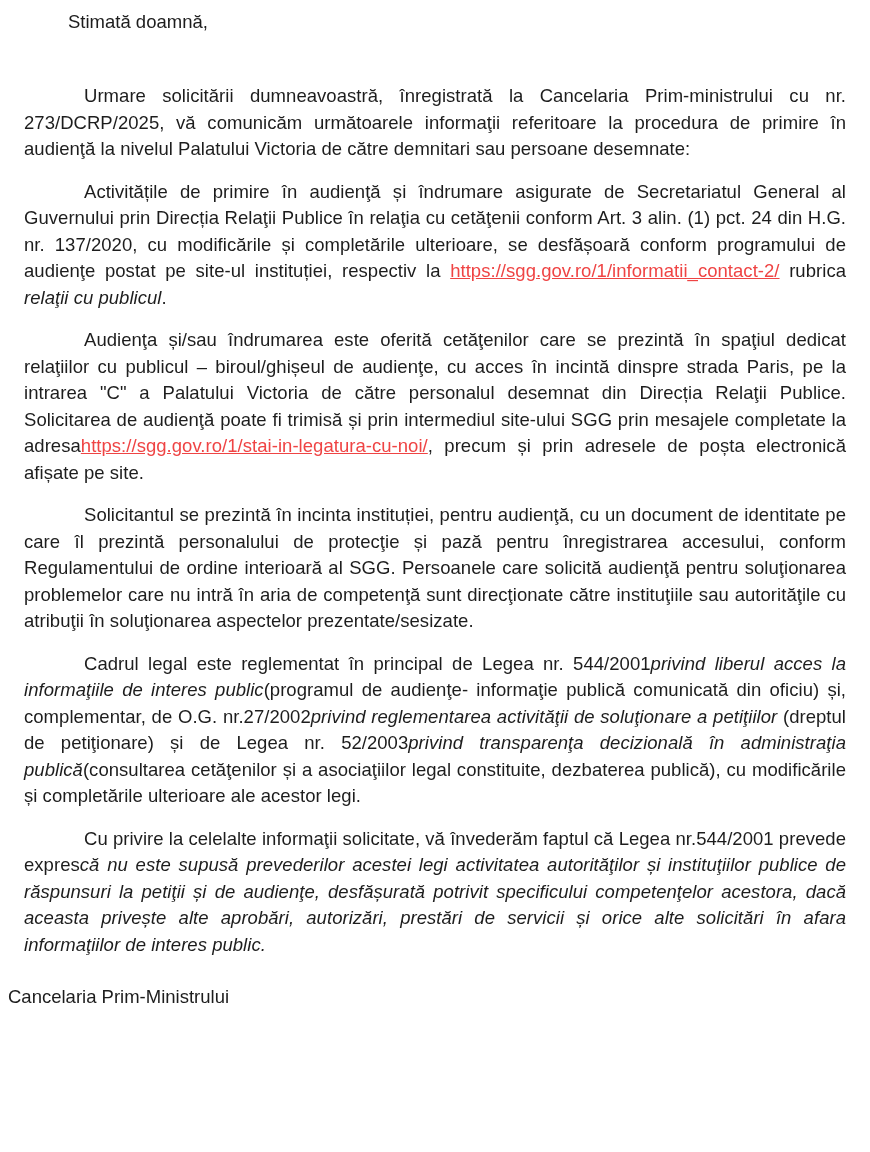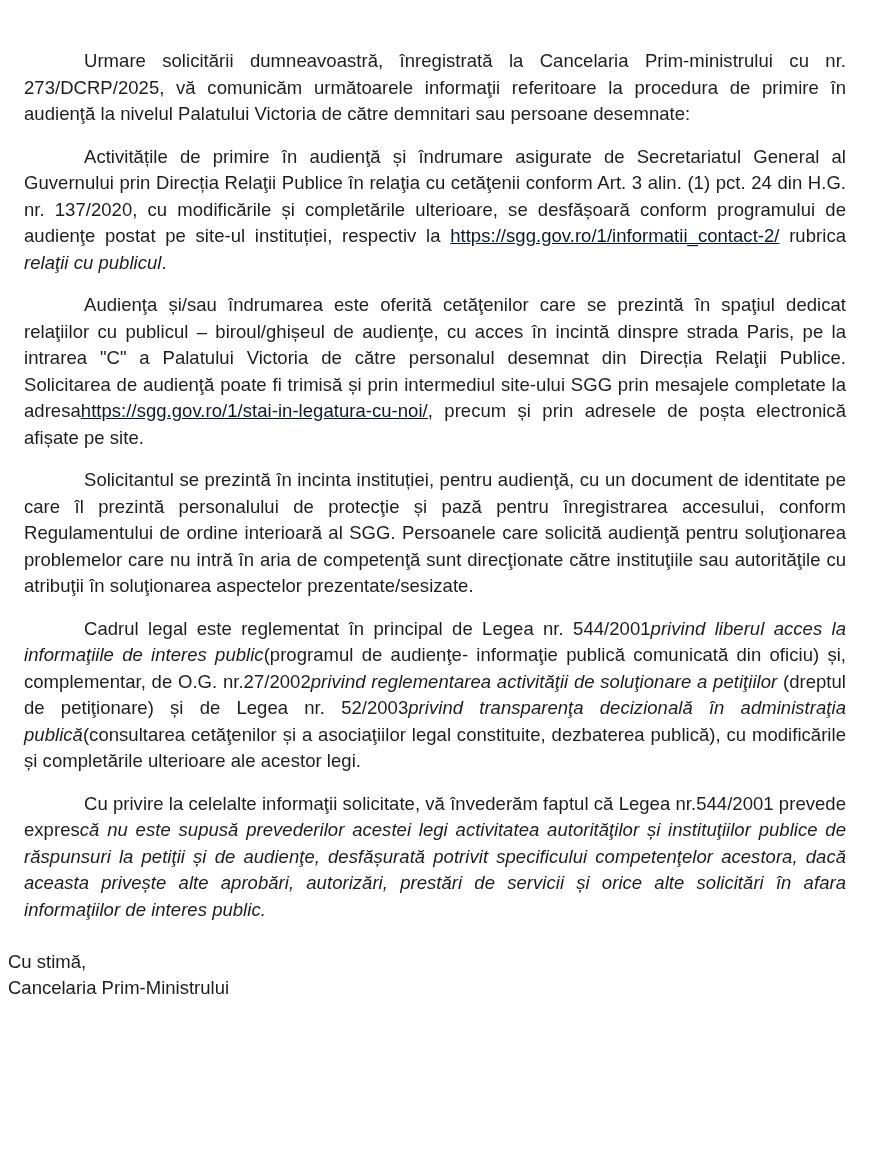--- a/index.html
+++ b/index.html
@@ -39,56 +39,56 @@
     text-align: justify;
     text-justify: inter-word;
     text-indent: 60px;
     letter-spacing: 0.04px;
     word-spacing: 0px;
   }
   p.para.tight {
     margin-top: 0;
   }
   .lnk {
-    color: #0f172a;
+    color: #ef4444;
     text-underline-offset: 1px;
   }
   em {
   }
   .signature {
     margin-top: 26px;
     font-size: 18.5px;
     line-height: 25.5px;
     text-align: left;
     text-indent: 0;
   }
   .signature div {
     white-space: nowrap;
   }
 </style>
 </head>
 <body>
 
 <div class="page">
 
+  <div class="salutation">Stimată doamnă,</div>
 
   <div class="gap-after-salutation"></div>
 
   <p class="para"><span>Urmare solicitării dumneavoastră, înregistrată la Cancelaria Prim-ministrului cu nr. 273/DCRP/2025, vă comunicăm următoarele informaţii referitoare la procedura de primire în audienţă la nivelul Palatului Victoria de către demnitari sau persoane desemnate:</span></p>
 
   <p class="para"><span>Activitățile de primire în audienţă și îndrumare asigurate de Secretariatul General al Guvernului prin Direcția Relaţii Publice în relaţia cu cetăţenii conform Art. 3 alin. (1) pct. 24 din H.G. nr. 137/2020, cu modificările și completările ulterioare, se desfășoară conform programului de audienţe postat pe site-ul instituției, respectiv la </span><a class="lnk" href="#">https://sgg.gov.ro/1/informatii_contact-2/</a><span> rubrica </span><em>relaţii cu publicul</em><span>.</span></p>
 
   <p class="para tight"><span>Audienţa și/sau îndrumarea este oferită cetăţenilor care se prezintă în spaţiul dedicat relaţiilor cu publicul – biroul/ghișeul de audienţe, cu acces în incintă dinspre strada Paris, pe la intrarea "C" a Palatului Victoria de către personalul desemnat din Direcția Relaţii Publice. Solicitarea de audienţă poate fi trimisă și prin intermediul site-ului SGG prin mesajele completate la adresa</span><a class="lnk" href="#">https://sgg.gov.ro/1/stai-in-legatura-cu-noi/</a><span>, precum și prin adresele de poșta electronică afișate pe site.</span></p>
 
   <p class="para tight"><span>Solicitantul se prezintă în incinta instituției, pentru audienţă, cu un document de identitate pe care îl prezintă personalului de protecţie și pază pentru înregistrarea accesului, conform Regulamentului de ordine interioară al SGG. Persoanele care solicită audienţă pentru soluţionarea problemelor care nu intră în aria de competenţă sunt direcţionate către instituţiile sau autorităţile cu atribuţii în soluţionarea aspectelor prezentate/sesizate.</span></p>
 
   <p class="para tight"><span>Cadrul legal este reglementat în principal de Legea nr. 544/2001</span><em>privind liberul acces la informaţiile de interes public</em><span>(programul de audienţe- informaţie publică comunicată din oficiu) și, complementar, de O.G. nr.27/2002</span><em>privind reglementarea activităţii de soluţionare a petiţiilor</em><span> (dreptul de petiţionare) și de Legea nr. 52/2003</span><em>privind transparenţa decizională în administraţia publică</em><span>(consultarea cetăţenilor și a asociaţiilor legal constituite, dezbaterea publică), cu modificările și completările ulterioare ale acestor legi.</span></p>
 
 
 
   <p class="para tight"><span>Cu privire la celelalte informaţii solicitate, vă învederăm faptul că Legea nr.544/2001 prevede expres</span><em>că nu este supusă prevederilor acestei legi activitatea autorităţilor și instituţiilor publice de răspunsuri la petiţii și de audienţe, desfășurată potrivit specificului competenţelor acestora, dacă aceasta privește alte aprobări, autorizări, prestări de servicii și orice alte solicitări în afara informaţiilor de interes public.</em></p>
 
   <div class="signature">
-    <div>Cu stimă,</div>
     <div>Cancelaria Prim-Ministrului</div>
   </div>
 
 </div>
 
 </body></html>

